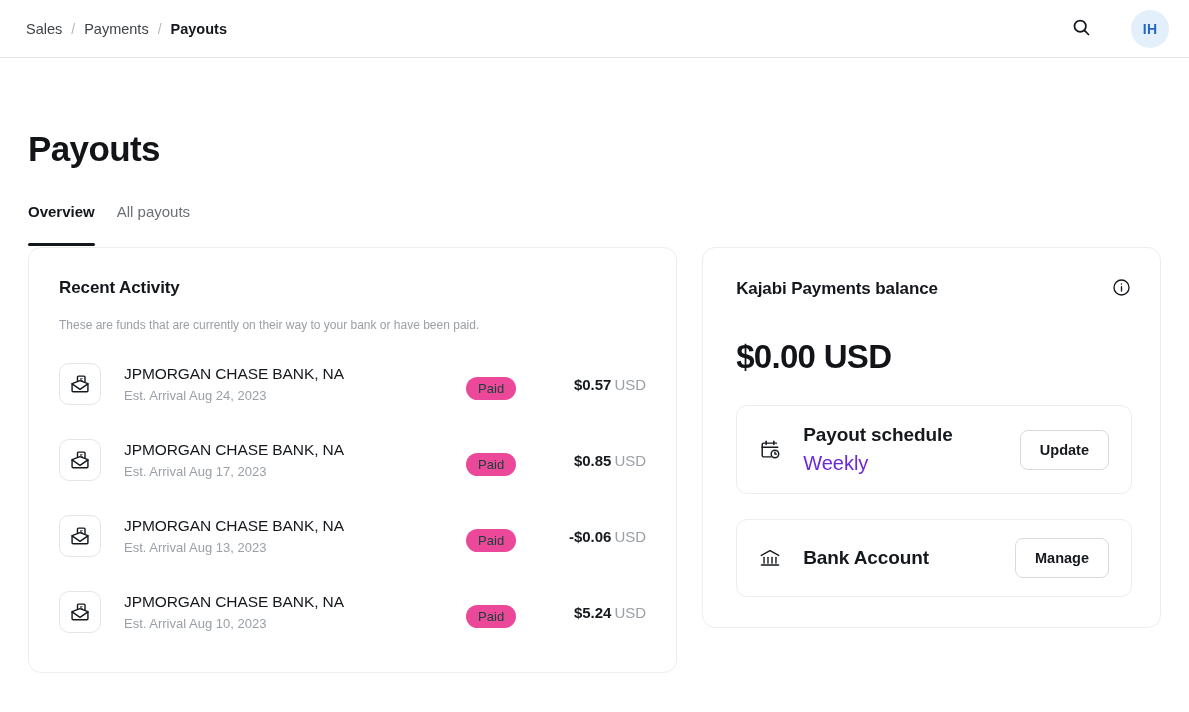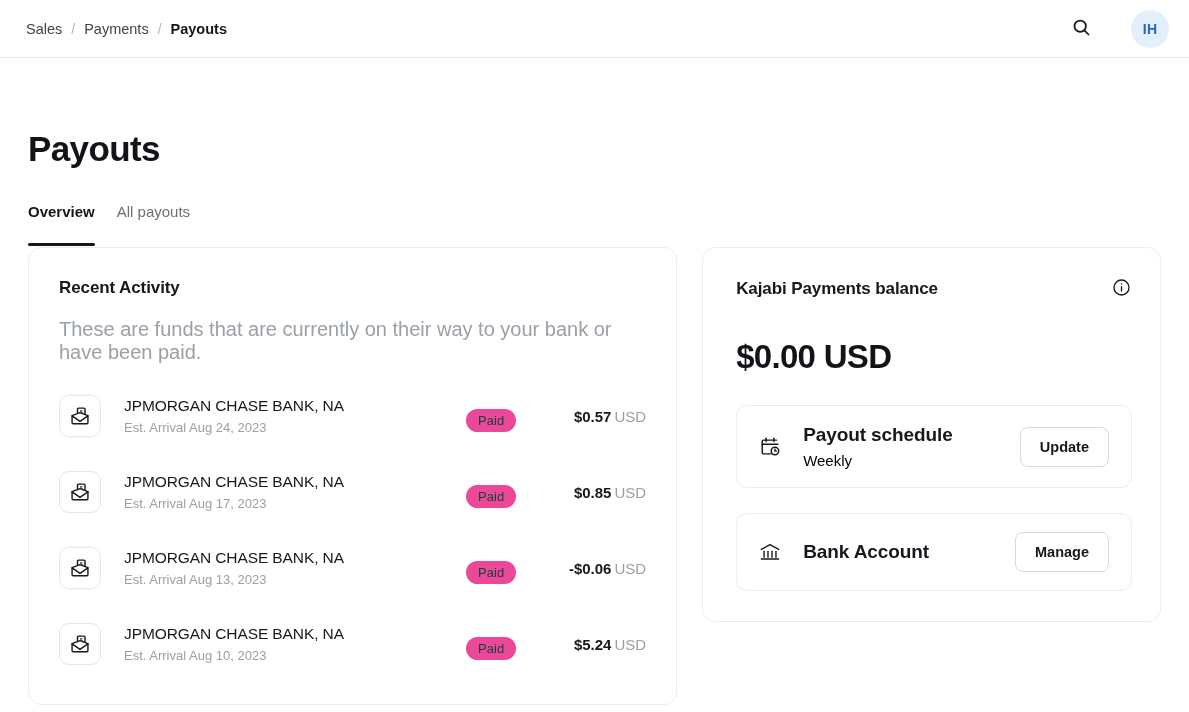--- a/index.html
+++ b/index.html
@@ -112,21 +112,21 @@
   .card-left  { padding: 30px 30px 34px 30px; }
   .card-right { padding: 30px 28px 30px 33px; }
 
   .card-title {
     font-size: 17px;
     font-weight: 700;
     color: #14181c;
     letter-spacing: -0.1px;
   }
   .card-sub {
-    font-size: 20px;
+    font-size: 12px;
     color: #9aa0a6;
     margin-top: 20px;
   }
 
   
   .rows { margin-top: 26px; }
 
   .row {
     display: flex;
     align-items: center;
@@ -211,22 +211,22 @@
     display: flex; align-items: center; justify-content: center;
   }
   .subcard-main { margin-left: 20px; flex: 1; }
   .subcard-title {
     font-size: 19px;
     font-weight: 700;
     color: #15191d;
     letter-spacing: -0.1px;
   }
   .subcard-value {
-    font-size: 15px;
-    color: #000000;
+    font-size: 20px;
+    color: #6d28d9;
     margin-top: 6px;
   }
 
   .btn-outline {
     border: 1px solid #d8dadc;
     border-radius: 8px;
     background: #fff;
     font-family: "Liberation Sans", sans-serif;
     font-size: 14.5px;
     font-weight: 700;

